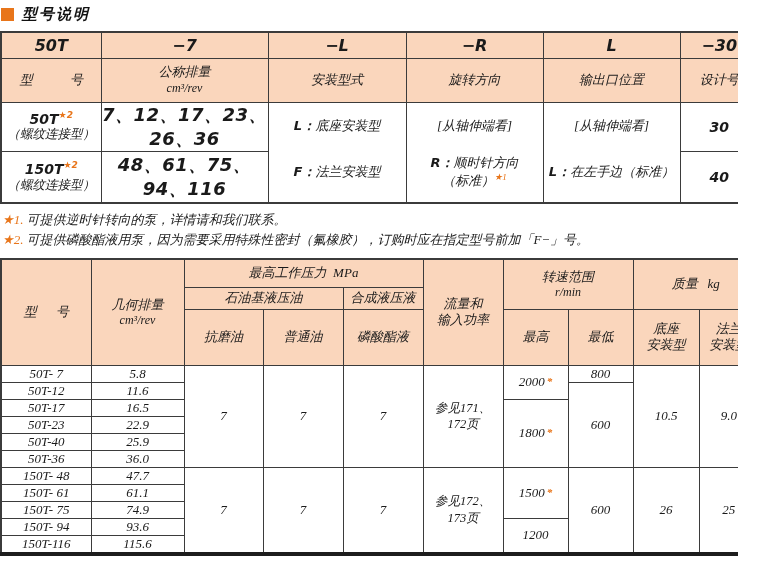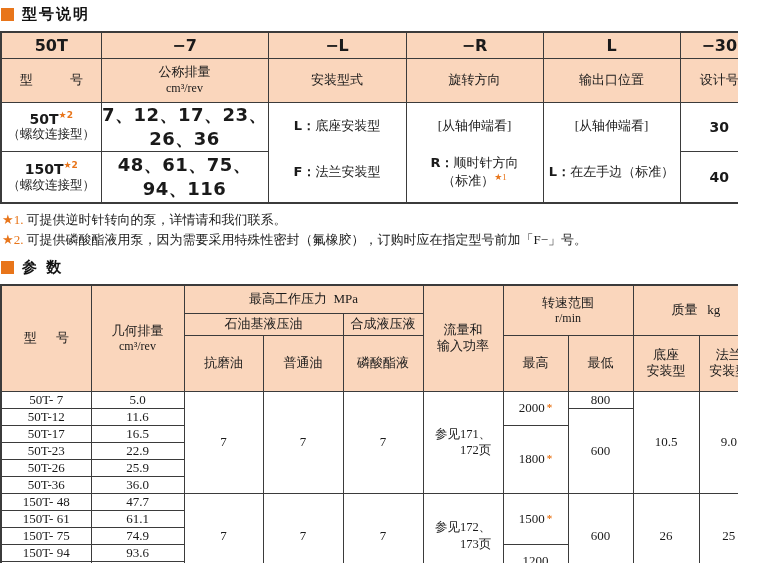--- a/index.html
+++ b/index.html
@@ -1,20 +1,20 @@
 <!DOCTYPE html>
 <html><head>
 <meta charset="utf-8">
 <style>
   * { margin:0; padding:0; box-sizing:border-box; }
   html,body { background:#ffffff; }
   .page {
     width:738px; height:563px; background:#ffffff; overflow:hidden;
     font-family:"Liberation Serif","DejaVu Serif",serif; color:#1a1a1a;
-    padding:3px 0 0 0; position:relative;
+    padding:3px 0 0 0; position:relative;font-style:italic;
   }
   
   .sec-title {
     display:flex; align-items:center; gap:8px; margin:2px 0 7px 1px;
     font-family:"DejaVu Sans","Liberation Sans",sans-serif;
     font-weight:bold; font-size:15px; color:#111; letter-spacing:2px;
   }
   .sq { width:13px; height:13px; background:#e8751a; flex:0 0 auto; }
   
   table { border-collapse:collapse; table-layout:fixed; width:758px; }
@@ -44,21 +44,21 @@
   .t2 { border:2px solid #3b3b3b; border-bottom:4px solid #1d1d1d; }
   .t2 td { font-size:13px; }
   .t2 .hd td { background:#fad6bc; line-height:1.25; }
   .t2 .h1 td { height:28px; }
   .t2 .h2 td { height:22px; }
   .t2 .h3 td { height:56px; }
   .t2 .wide2 { word-spacing:16px; }
   .t2 tbody td { height:17px; background:#fff; }
   .t2 .num { font-size:13px; }
   .t2 .flow-ref { font-size:12.5px; line-height:1.3; }
-  .t2 .flow-ref .inner { display:inline-block; text-align:right; }
+  .t2 .flow-ref .inner { display:inline-block; text-align:center; }
   .star { color:#e8751a; font-weight:bold; font-size:11px; vertical-align:1px; margin-left:2px; }
 </style>
 </head>
 <body>
 
 <div class="page">
 
   <div class="sec-title">
     <span class="sq"></span>
     <span>型号说明</span>
@@ -138,24 +138,20 @@
       <td class="design">40</td>
     </tr>
   </tbody>
     </table>
 
   <div class="footnotes">
     <div><span class="fn-marker">★1.</span><span>可提供逆时针转向的泵，详情请和我们联系。</span></div>
     <div><span class="fn-marker">★2.</span><span>可提供磷酸酯液用泵，因为需要采用特殊性密封（氟橡胶），订购时应在指定型号前加「F−」号。</span></div>
   </div>
 
-  <div class="sec-title">
-    <span class="sq"></span>
-    <span>参 数</span>
-  </div>
 
   <table class="t2">
     <colgroup>
       <col style="width:90px">
         <col style="width:93px">
         <col style="width:79px">
         <col style="width:80px">
         <col style="width:80px">
       <col style="width:80px">
         <col style="width:65px">
@@ -197,21 +193,21 @@
         </td>
         <td>
           <div>法兰</div>
           <div>安装型</div>
         </td>
       </tr>
     </tbody>
     <tbody>
       <tr>
         <td>50T- 7</td>
-        <td class="num">5.0</td>
+        <td class="num">5.8</td>
         <td rowspan="6" class="num">7</td>
         <td rowspan="6" class="num">7</td>
         <td rowspan="6" class="num">7</td>
         <td rowspan="6" class="flow-ref">
           <div class="inner"><div>参见171、</div><div>172页</div></div>
         </td>
         <td rowspan="2" class="num"><span>2000</span><span class="star">*</span></td>
         <td class="num">800</td>
         <td rowspan="6" class="num">10.5</td>
         <td rowspan="6" class="num">9.0</td>
@@ -224,21 +220,21 @@
       <tr>
         <td>50T-17</td>
         <td class="num">16.5</td>
         <td rowspan="4" class="num"><span>1800</span><span class="star">*</span></td>
       </tr>
       <tr>
         <td>50T-23</td>
         <td class="num">22.9</td>
       </tr>
       <tr>
-        <td>50T-26</td>
+        <td>50T-40</td>
         <td class="num">25.9</td>
       </tr>
       <tr>
         <td>50T-36</td>
         <td class="num">36.0</td>
       </tr>
     </tbody>
     <tbody>
       <tr>
         <td>150T- 48</td>

